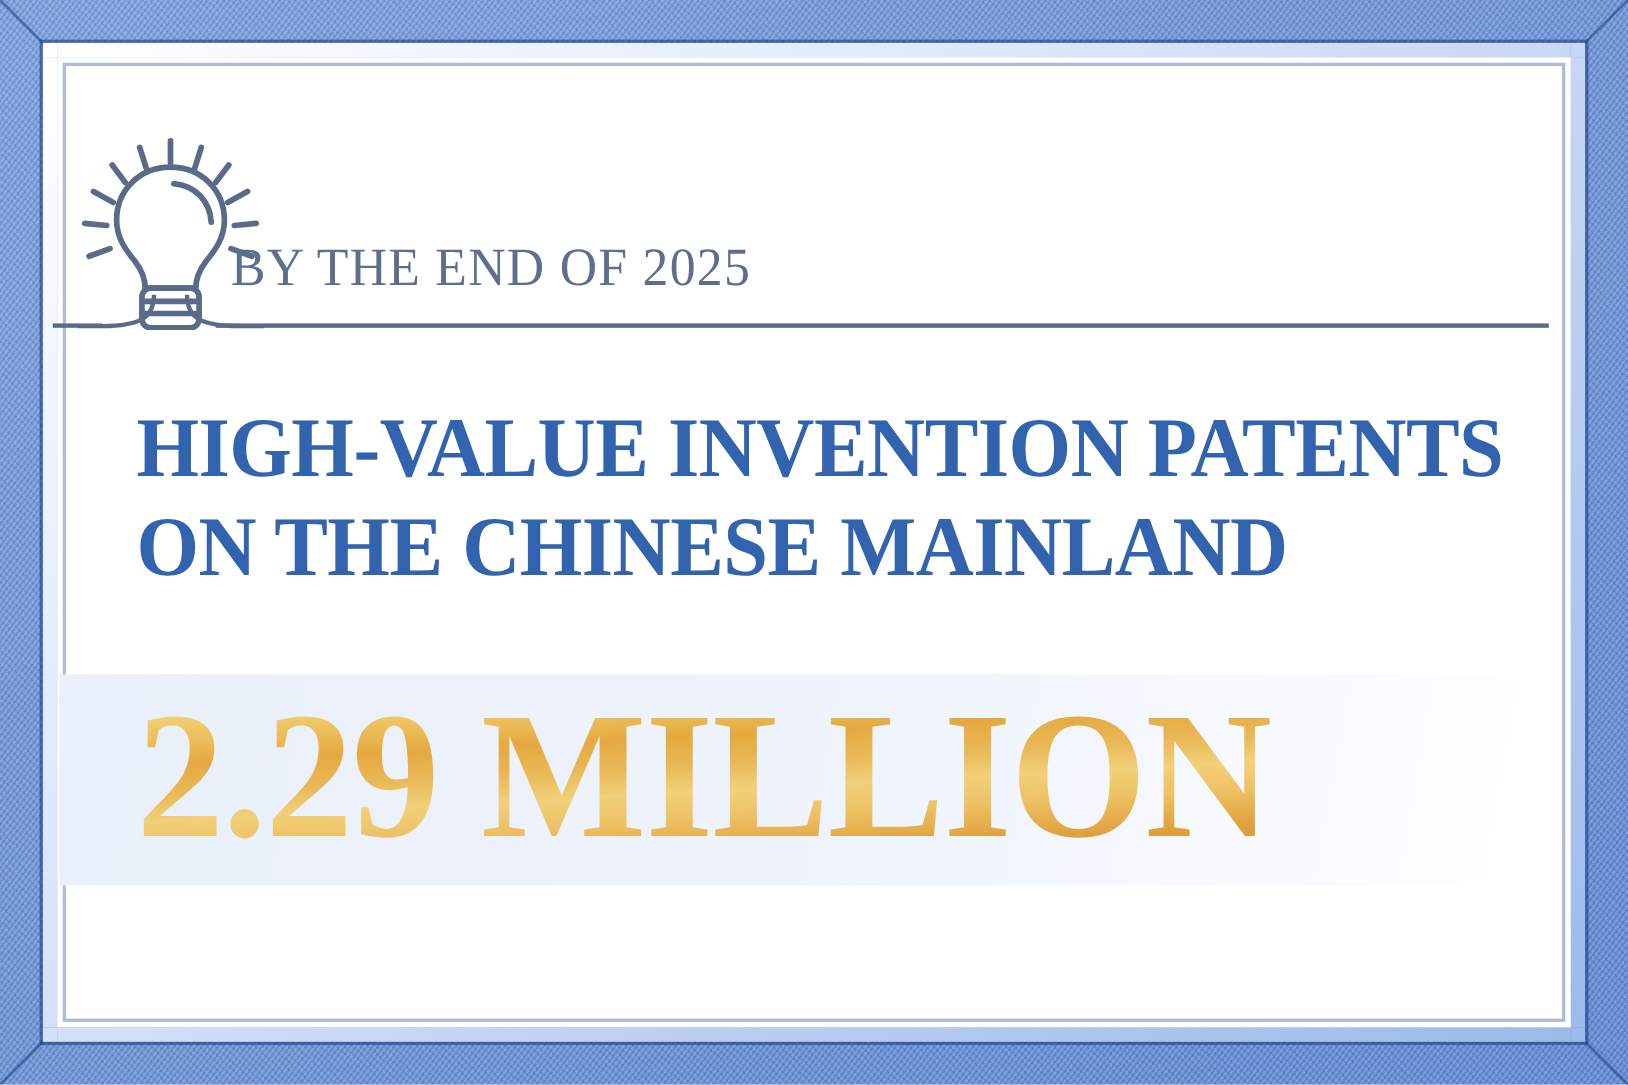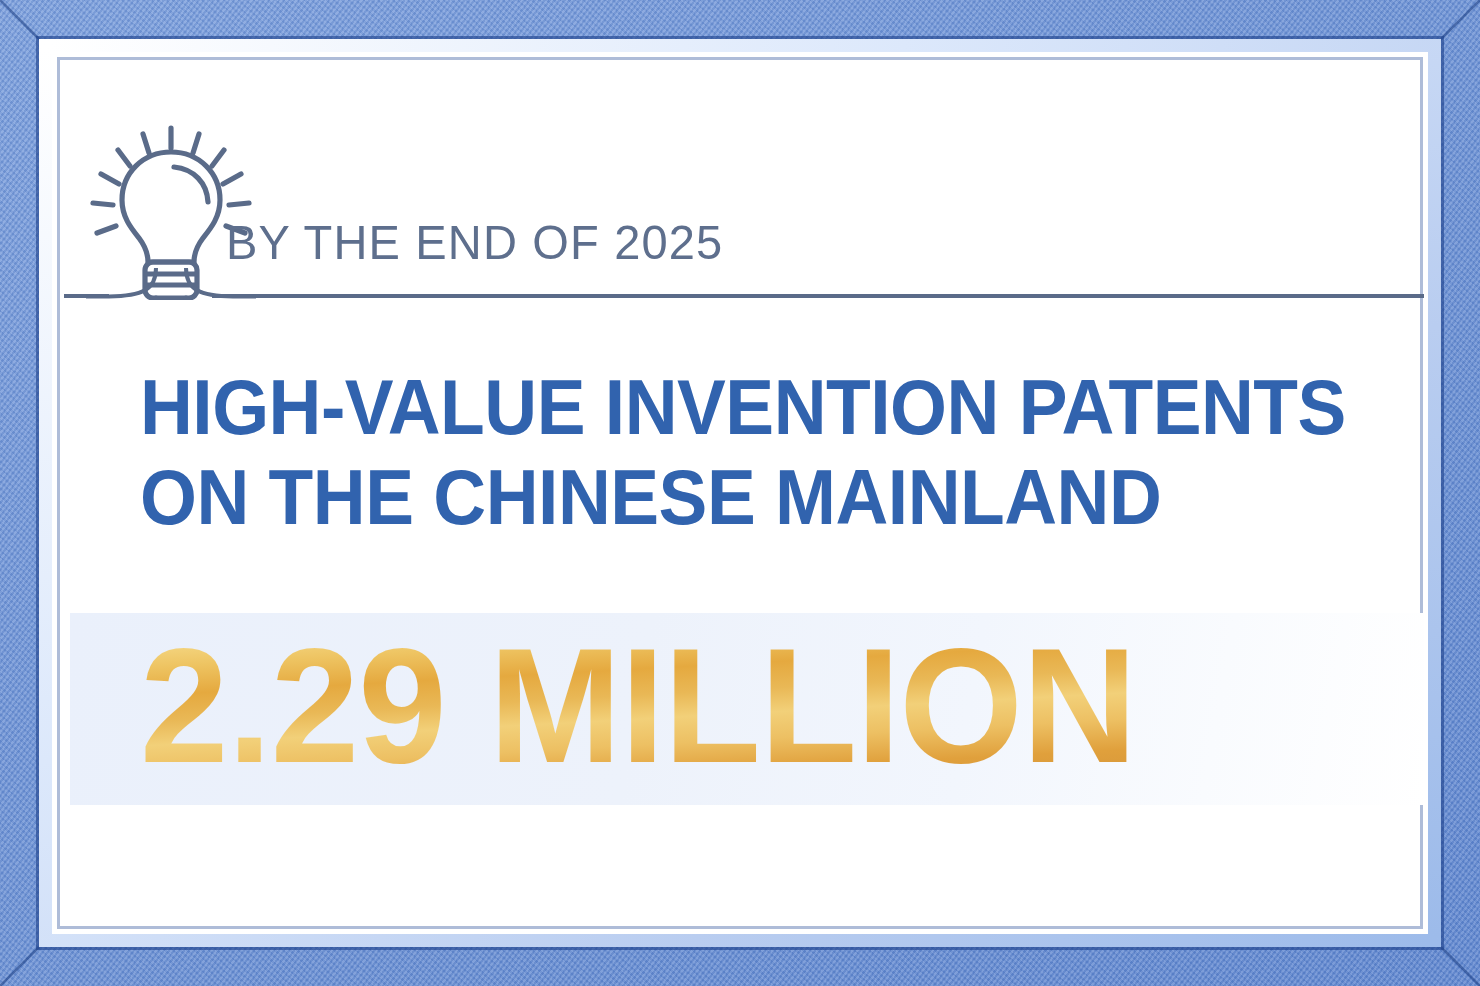--- a/index.html
+++ b/index.html
@@ -73,22 +73,22 @@
   #inner-keyline {
     position: absolute;
     left: 57px; top: 57px;
     width: 1366px; height: 872px;
     border: 3px solid #aebcd8;
   }
 
   
   #content {
     position: absolute;
-    left: 64px; top: 60px;
-    width: 1404px; height: 866px;
+    left: 48px; top: 60px;
+    width: 1404px; height: 866px; font-family: Liberation Serif, serif;
   }
 
   
   #header-row {
     position: absolute;
     left: 0; top: 0;
     width: 1360px; height: 250px;
   }
 
   #bulb-icon {

